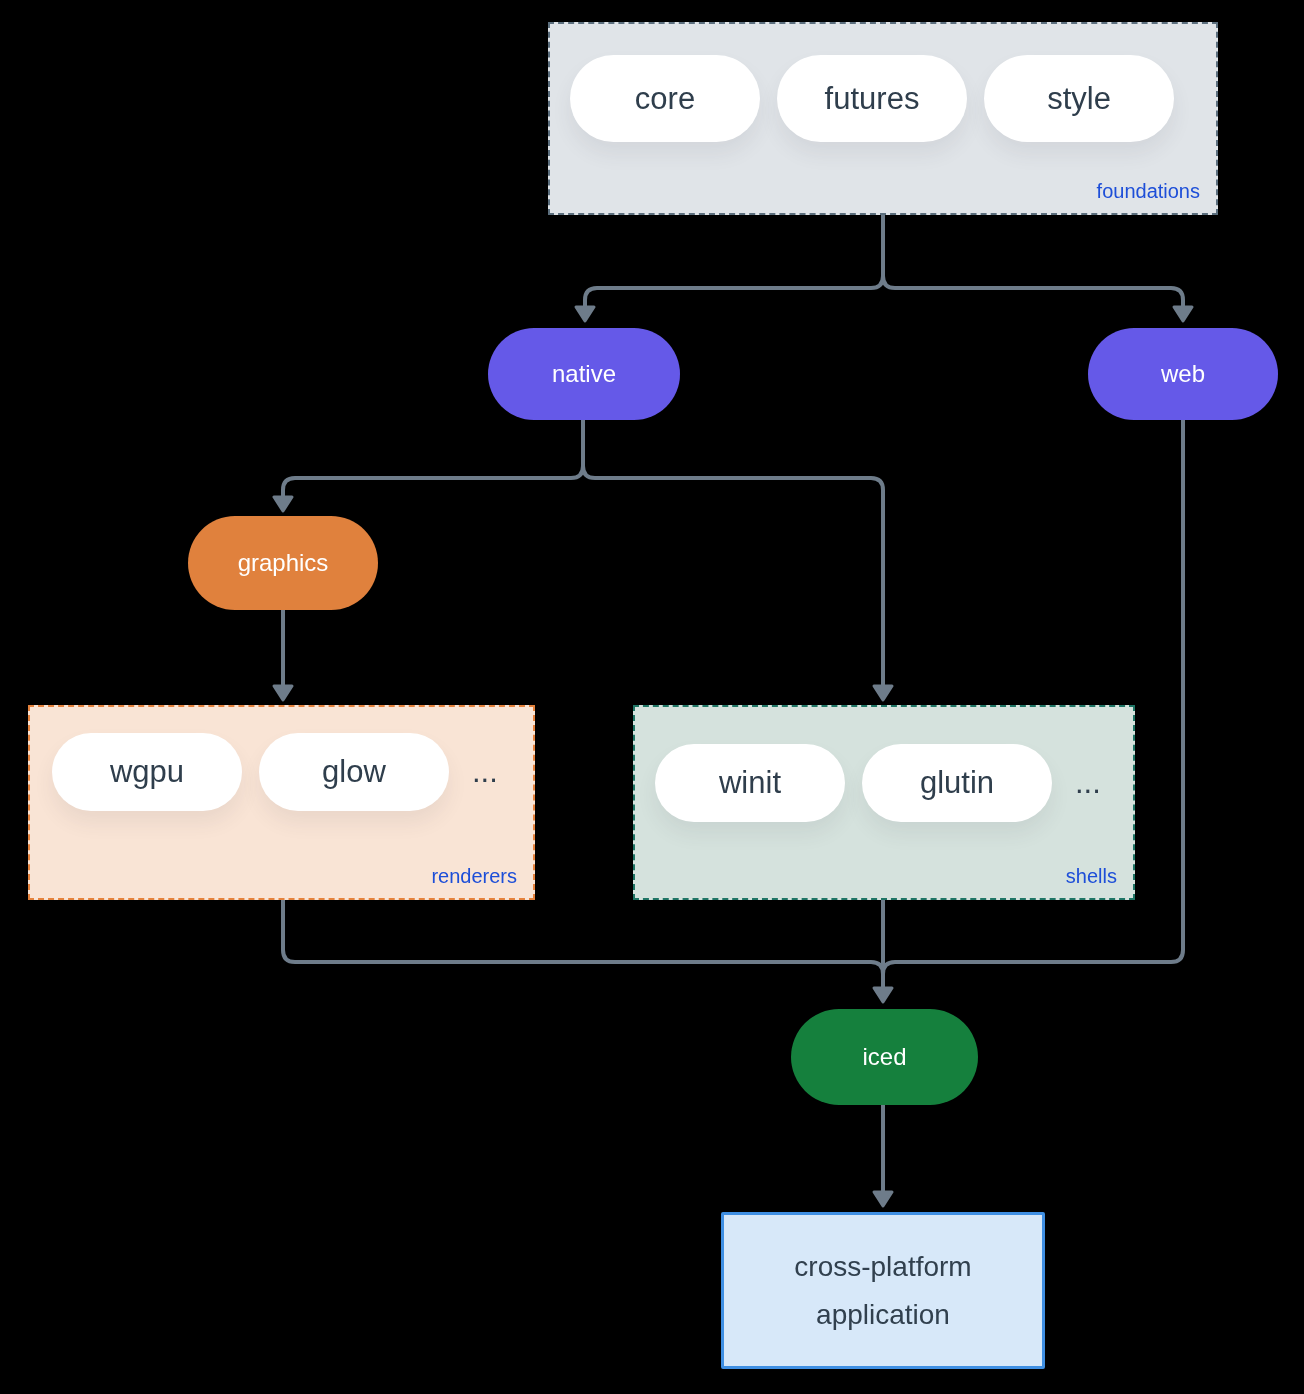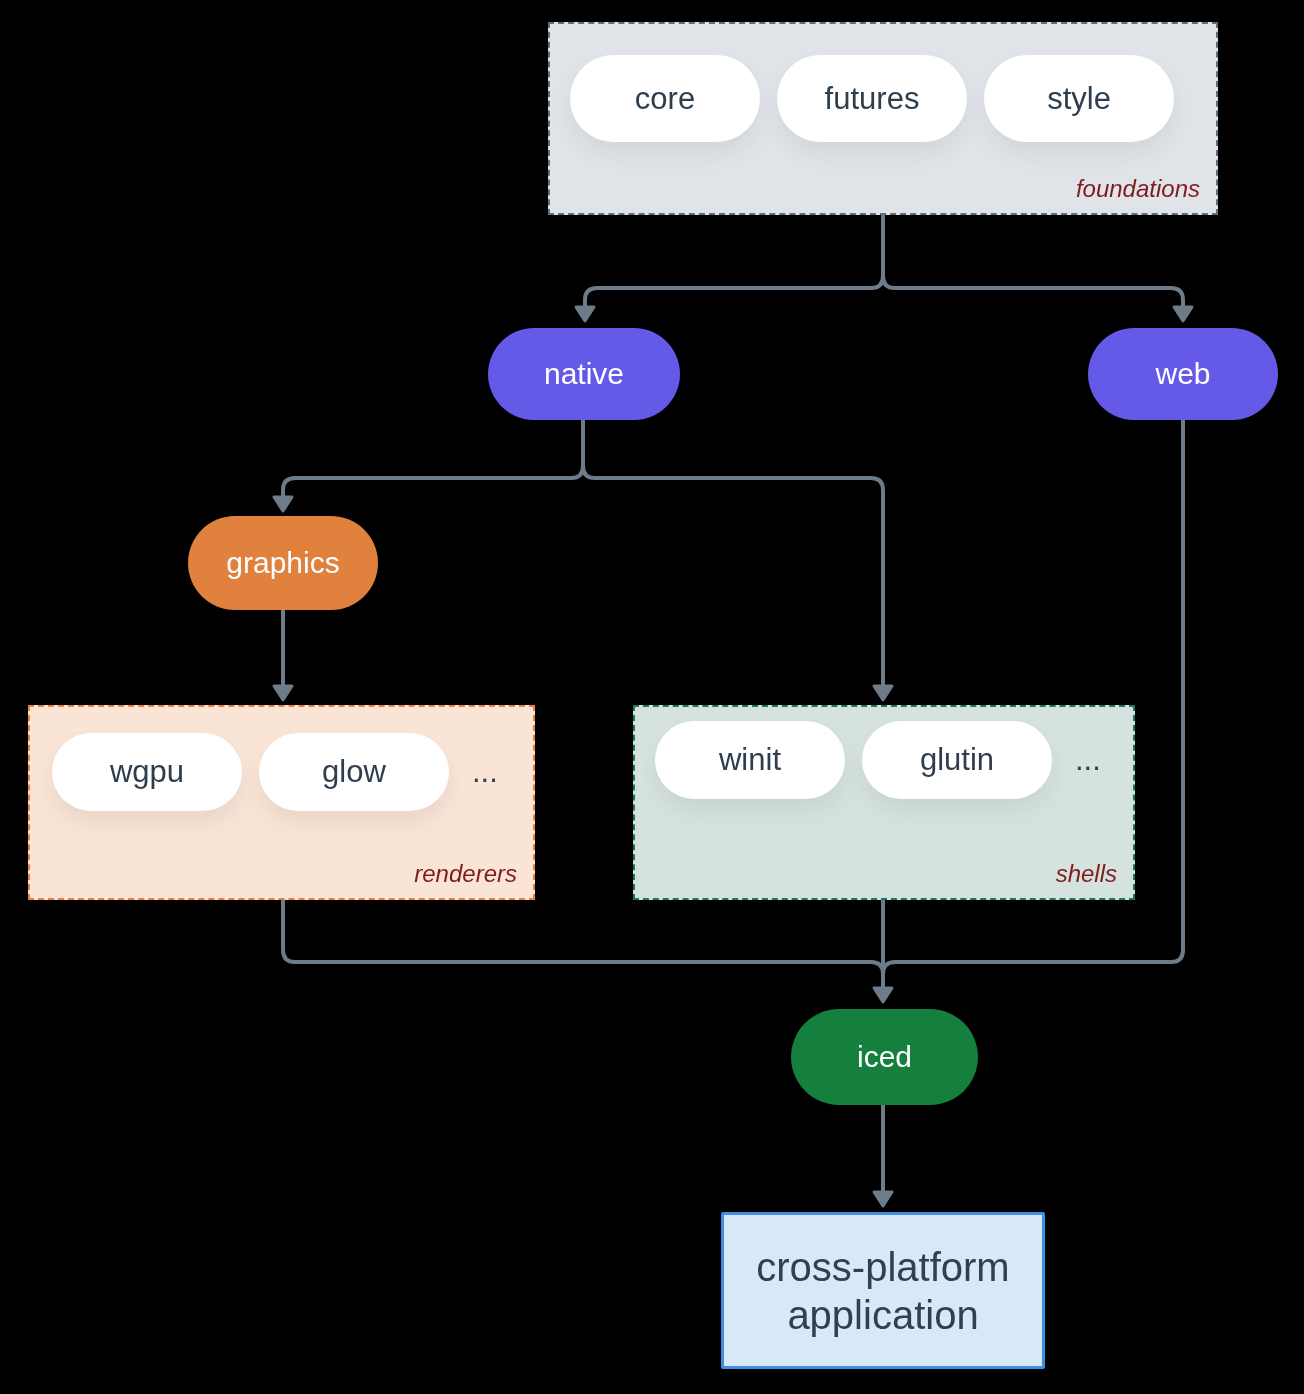--- a/index.html
+++ b/index.html
@@ -39,42 +39,41 @@
   }
   .group-box .pill-row {
     display: flex;
     gap: 17px;
     align-items: center;
   }
   .corner-label {
     position: absolute;
     right: 16px;
     bottom: 10px;
-    font-size: 24px;
-    color: #7f1d1d;
-    font-style: italic;
+    font-size: 20px;
+    color: #1d4ed8;
   }
 
   .pill-white {
     background: #ffffff;
     border-radius: 46px;
     display: flex;
     align-items: center;
     justify-content: center;
     font-size: 31px;
     color: #2f3e4c;
     box-shadow: 0 12px 20px rgba(60, 70, 80, 0.08);
   }
 
   .pill-solid {
     position: absolute;
     display: flex;
     align-items: center;
     justify-content: center;
-    font-size: 30px;
+    font-size: 24px;
     color: #ffffff;
     border-radius: 48px;
   }
 
   .foundations {
     left: 548px; top: 22px;
     width: 670px; height: 193px;
     background: #e0e4e8;
     border: 2px dashed #5c6f7e;
     padding: 31px 0 0 20px;
@@ -91,42 +90,42 @@
     width: 507px; height: 195px;
     background: #f9e4d5;
     border: 2px dashed #e5823c;
     padding: 26px 0 0 22px;
   }
   .shells {
     left: 633px; top: 705px;
     width: 502px; height: 195px;
     background: #d5e2dd;
     border: 2px dashed #1f7565;
-    padding: 14px 0 0 20px;
+    padding: 37px 0 0 20px;
   }
   .renderers .pill-white, .shells .pill-white { width: 190px; height: 78px; }
 
   .more-dots {
     font-size: 31px;
     color: #2f3e4c;
     padding: 0 6px;
   }
 
   .app-box {
     position: absolute;
     left: 721px; top: 1212px;
     width: 324px; height: 157px;
     background: #d7e8f9;
     border: 3px solid #3f8fe3;
     border-radius: 2px;
     display: flex;
     align-items: center;
     justify-content: center;
     text-align: center;
-    font-size: 40px;
+    font-size: 28px;
     line-height: 48px;
     color: #31404e;
     padding: 10px 12px;
   }
 </style>
 </head>
 <body>
 
 <div class="canvas">
 

